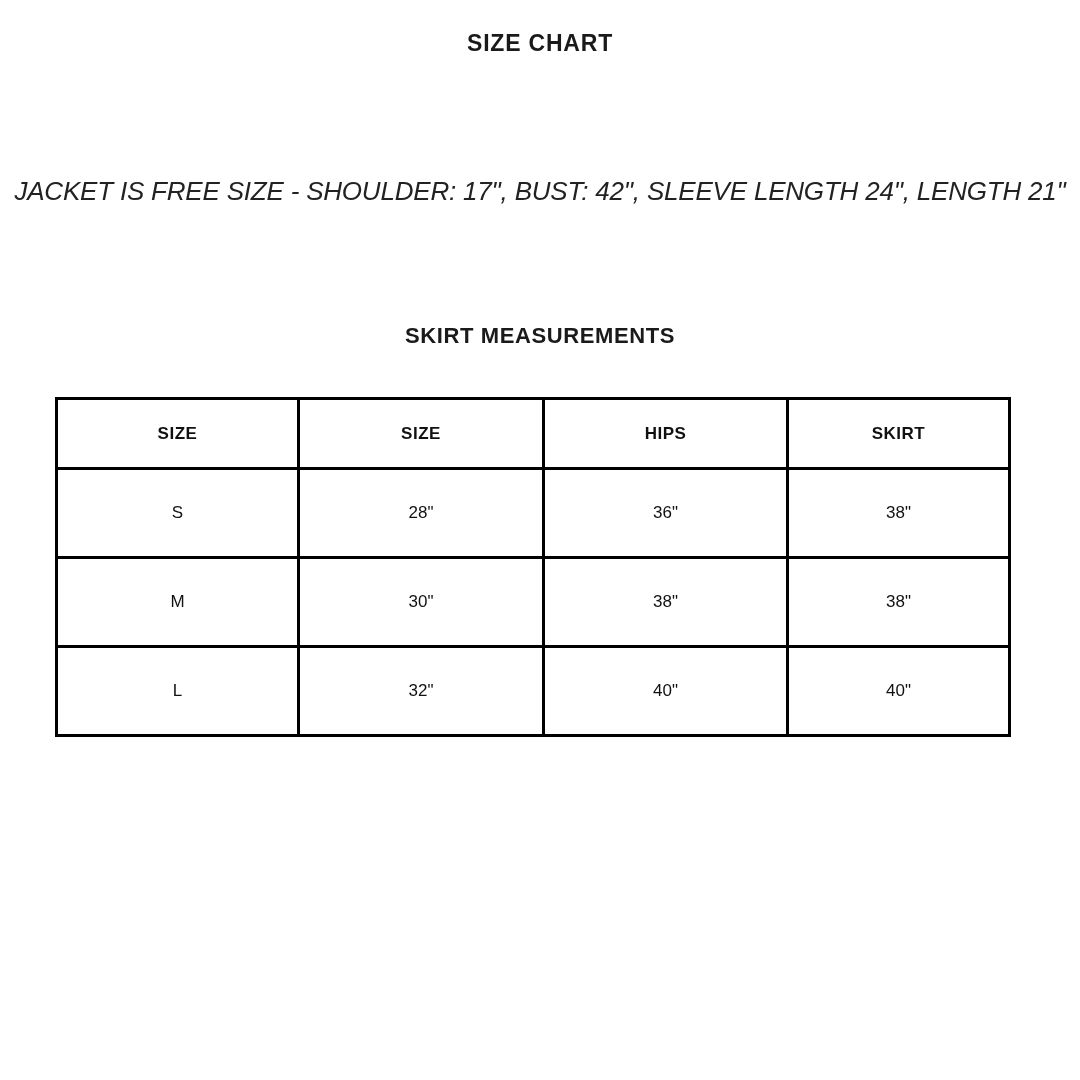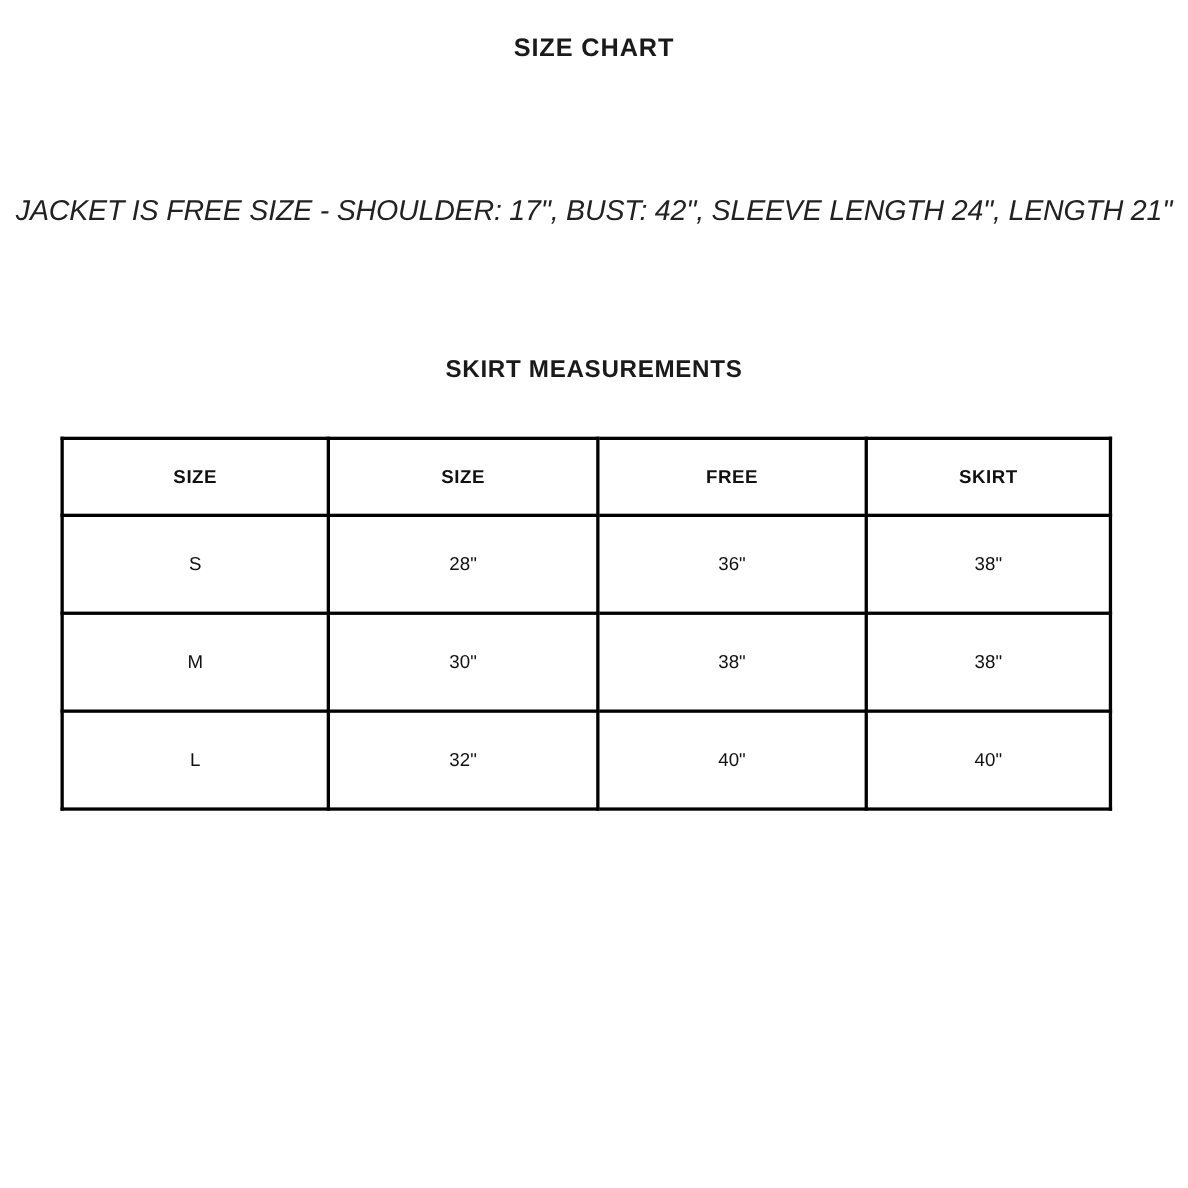--- a/index.html
+++ b/index.html
@@ -100,21 +100,21 @@
     <colgroup>
       <col class="c-size">
       <col class="c-waist">
       <col class="c-hips">
       <col class="c-length">
     </colgroup>
     <thead>
       <tr>
         <th>SIZE</th>
         <th>SIZE</th>
-        <th>FREE</th>
+        <th>HIPS</th>
         <th>SKIRT</th>
       </tr>
     </thead>
     <tbody>
       <tr>
         <td>S</td>
         <td>28"</td>
         <td>36"</td>
         <td>38"</td>
       </tr>

